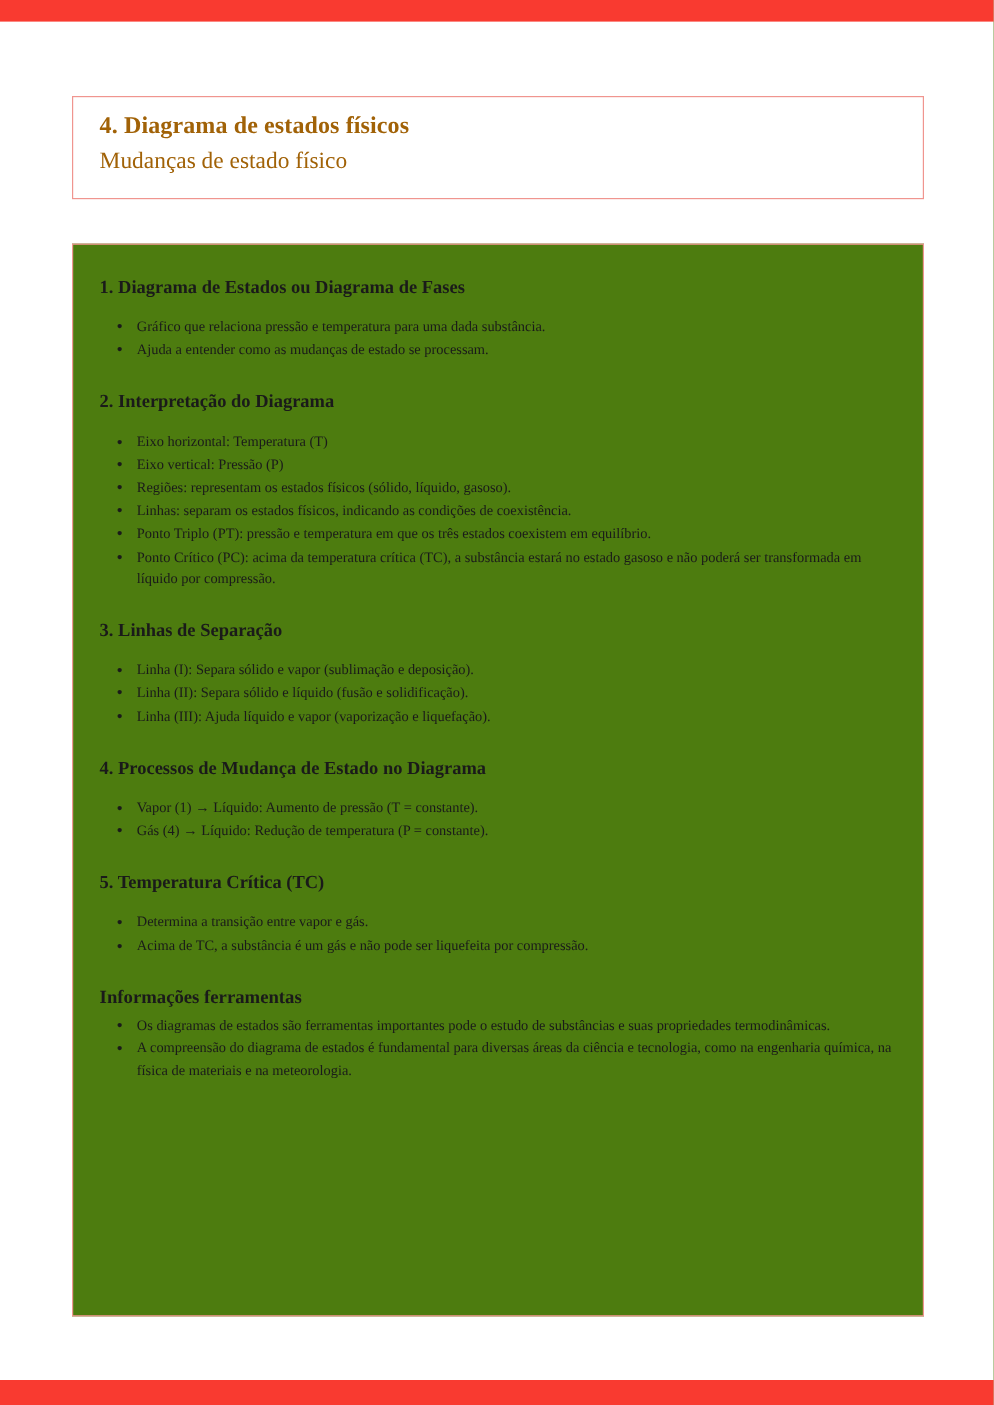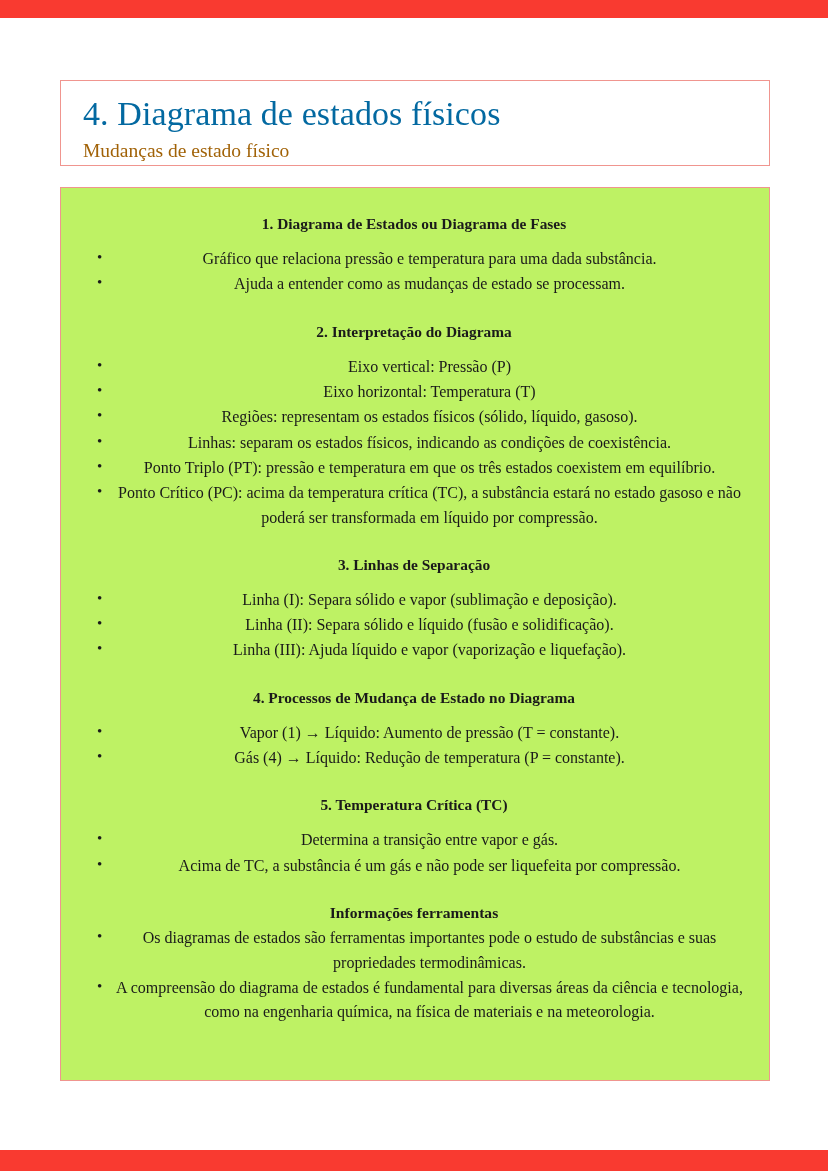--- a/index.html
+++ b/index.html
@@ -34,45 +34,44 @@
   .title-card {
     position: absolute;
     left: 60px; top: 80px;
     width: 710px; height: 86px;
     box-sizing: border-box;
     border: 1.6px solid #f0958f;
     background: #ffffff;
     padding: 13px 0 0 22px;
   }
   .title-main {
-    color: #0369a1;
-    font-size: 34px;
-    font-weight: normal;
+    color: #a16207;
+    font-size: 20px;
+    font-weight: bold;
     letter-spacing: 0.1px;
     line-height: 1.15;
     margin: 0;
   }
   .title-sub {
     color: #a16207;
     font-size: 19.5px;
     font-weight: normal;
     line-height: 1.2;
     margin: 6px 0 0 0;
   }
 
   
   .content-card {
     position: absolute;
-    left: 60px; top: 187px;
+    left: 60px; top: 203px;
     width: 710px; height: 894px;
     box-sizing: border-box;
     border: 1.6px solid #f0958f;
-    background: #bef264;
+    background: #4d7c0f;
     padding: 26px 24px 0 22px;
-    text-align: center;
   }
 
   .sec-heading {
     font-size: 15.4px;
     font-weight: bold;
     color: #1a1a1a;
     margin: 0;
     line-height: 1.3;
   }
   .section + .section { margin-top: 4px; }
@@ -81,21 +80,21 @@
   ul.bullets {
     list-style: none;
     margin: 13px 0 0 0;
     padding: 0;
   }
   ul.bullets.tight { margin-top: 3px; }
 
   ul.bullets li {
     position: relative;
     padding-left: 31px;
-    font-size: 16px;
+    font-size: 12px;
     color: #1a1a1a;
     line-height: 1.52;
     margin-bottom: 1px;
   }
   ul.bullets li::before {
     content: "\2022";
     position: absolute;
     left: 14px;
     top: -1px;
     font-size: 15px;
@@ -126,22 +125,22 @@
     <p class="sec-heading">1. Diagrama de Estados ou Diagrama de Fases</p>
     <ul class="bullets">
       <li>Gráfico que relaciona pressão e temperatura para uma dada substância.</li>
       <li>Ajuda a entender como as mudanças de estado se processam.</li>
     </ul>
   </div>
 
   <div class="section">
     <p class="sec-heading">2. Interpretação do Diagrama</p>
     <ul class="bullets">
+      <li>Eixo horizontal: Temperatura (T)</li>
       <li>Eixo vertical: Pressão (P)</li>
-      <li>Eixo horizontal: Temperatura (T)</li>
       <li>Regiões: representam os estados físicos (sólido, líquido, gasoso).</li>
       <li>Linhas: separam os estados físicos, indicando as condições de coexistência.</li>
       <li>Ponto Triplo (PT): pressão e temperatura em que os três estados coexistem em equilíbrio.</li>
       <li>Ponto Crítico (PC): acima da temperatura crítica (TC), a substância estará no estado gasoso e não poderá ser transformada em líquido por compressão.</li>
     </ul>
   </div>
 
   <div class="section">
     <p class="sec-heading">3. Linhas de Separação</p>
     <ul class="bullets">

